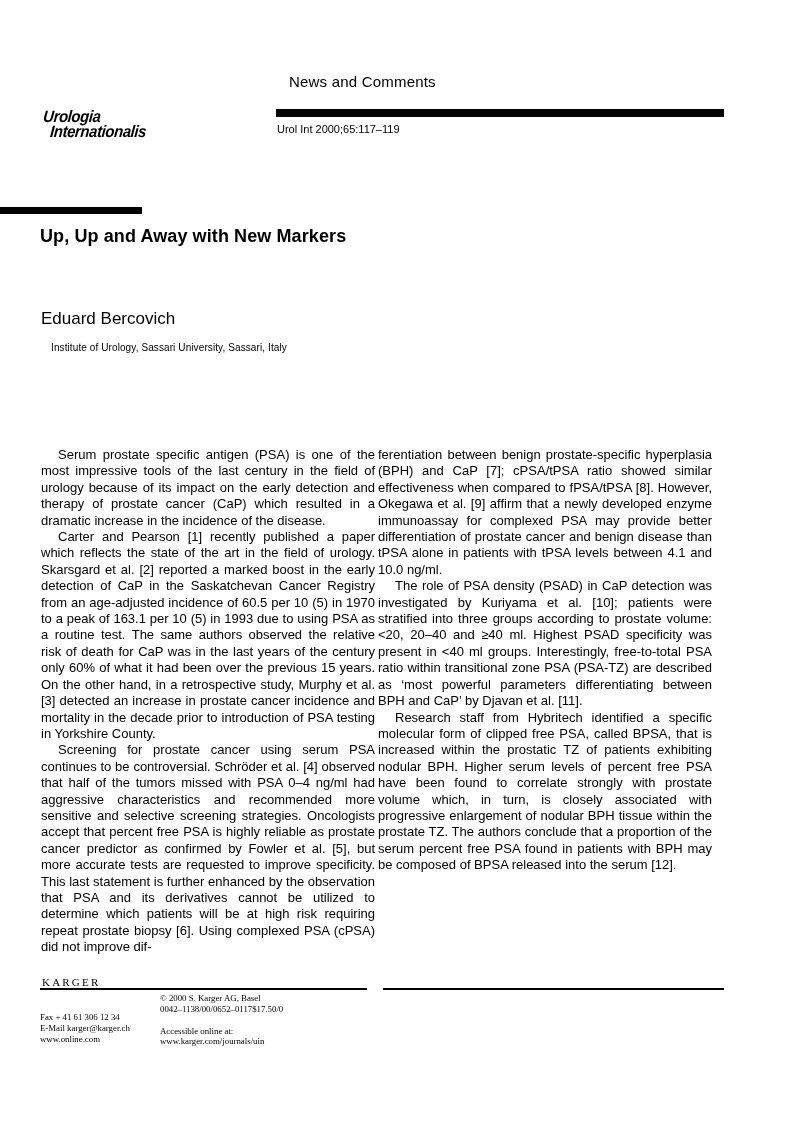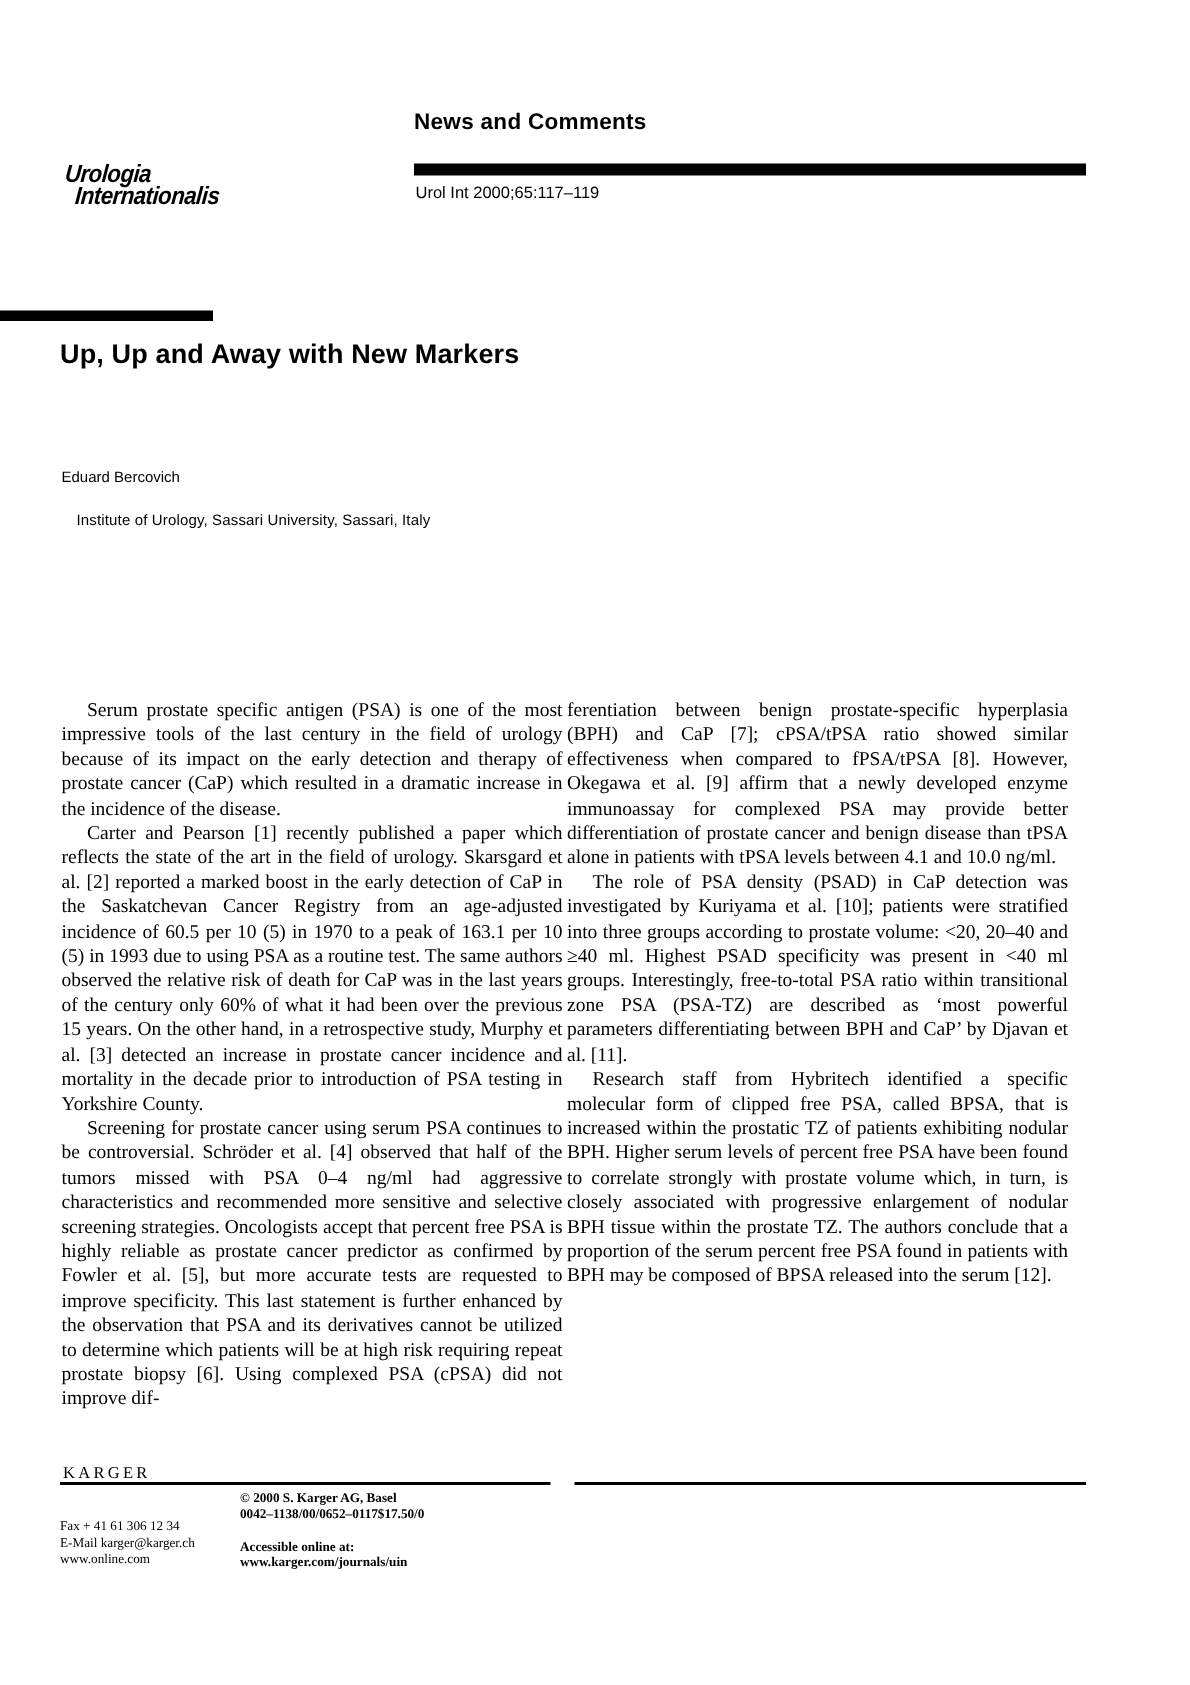--- a/index.html
+++ b/index.html
@@ -14,58 +14,58 @@
     position:absolute; left:44px; top:109px;
     font-family:"Liberation Sans", sans-serif;
     font-weight:bold; font-style:italic;
     font-size:16.5px; line-height:14.5px; letter-spacing:-0.4px;
     transform:skewX(-5deg) scaleX(0.9); transform-origin:left top;
     white-space:nowrap;
   }
   .logo .l2 { margin-left:9px; }
 
   .section-label {
-    position:absolute; left:276px; top:73px;
-    font-weight:bold; font-size:15px; line-height:18px; letter-spacing:0.2px;
+    position:absolute; left:289px; top:73px;
+    font-weight:normal; font-size:15px; line-height:18px; letter-spacing:0.2px;
   }
   .header-bar { position:absolute; left:276px; top:109px; width:448px; height:8px; background:#000; }
   .citation { position:absolute; left:277px; top:122px; font-size:11px; line-height:14px; }
 
   .left-bar { position:absolute; left:0; top:207px; width:142px; height:7px; background:#000; }
 
   .title {
     position:absolute; left:40px; top:220px;
     font-weight:bold; font-size:18px; line-height:33px; letter-spacing:0.1px;
   }
-  .author { position:absolute; left:41px; top:310px; font-size:10px; line-height:17px; }
+  .author { position:absolute; left:41px; top:310px; font-size:17px; line-height:17px; }
   .affiliation { position:absolute; left:41px; top:341px; font-size:10px; line-height:13px; letter-spacing:0.1px;padding-left:10px; }
 
   .body-columns {
     position:absolute; left:41px; top:447px; width:686px;
     display:flex; gap:3px;
-    font-family:Liberation Serif, serif;
+    font-family:Liberation Sans, sans-serif;
     font-size:13px; line-height:16.4px; text-align:justify;
-    hyphens:auto;margin-top:18px; -webkit-hyphens:auto;
+    hyphens:auto; -webkit-hyphens:auto;
   }
   .col { width:334px; }
   .col p { margin:0; text-indent:17px; }
   .col p.no-indent { text-indent:0; }
 
   .footer-rule { position:absolute; top:988px; height:1.5px; background:#000; }
   .rule-left  { left:40px;  width:327px; }
   .rule-right { left:383px; width:341px; }
 
   .karger-logo {
     position:absolute; left:42px; top:976px;
     font-family:"Liberation Serif", serif; font-weight:normal;
     font-size:11px; letter-spacing:2.2px;
   }
   .footer-small { font-family:"Liberation Serif", serif; font-size:8.8px; line-height:10.8px; }
   .footer-left  { position:absolute; left:40px;  top:1012px; }
-  .footer-mid   { position:absolute; left:160px; top:993px;font-weight:bold; }
+  .footer-mid   { position:absolute; left:160px; top:993px; }
   .footer-mid .gap { height:11px; }
   .footer-right { position:absolute; left:387px; top:992px; line-height:10.4px; }
 </style>
 </head>
 <body>
 
 <div class="page">
 
   <div class="logo">
     <div>Urologia</div>

